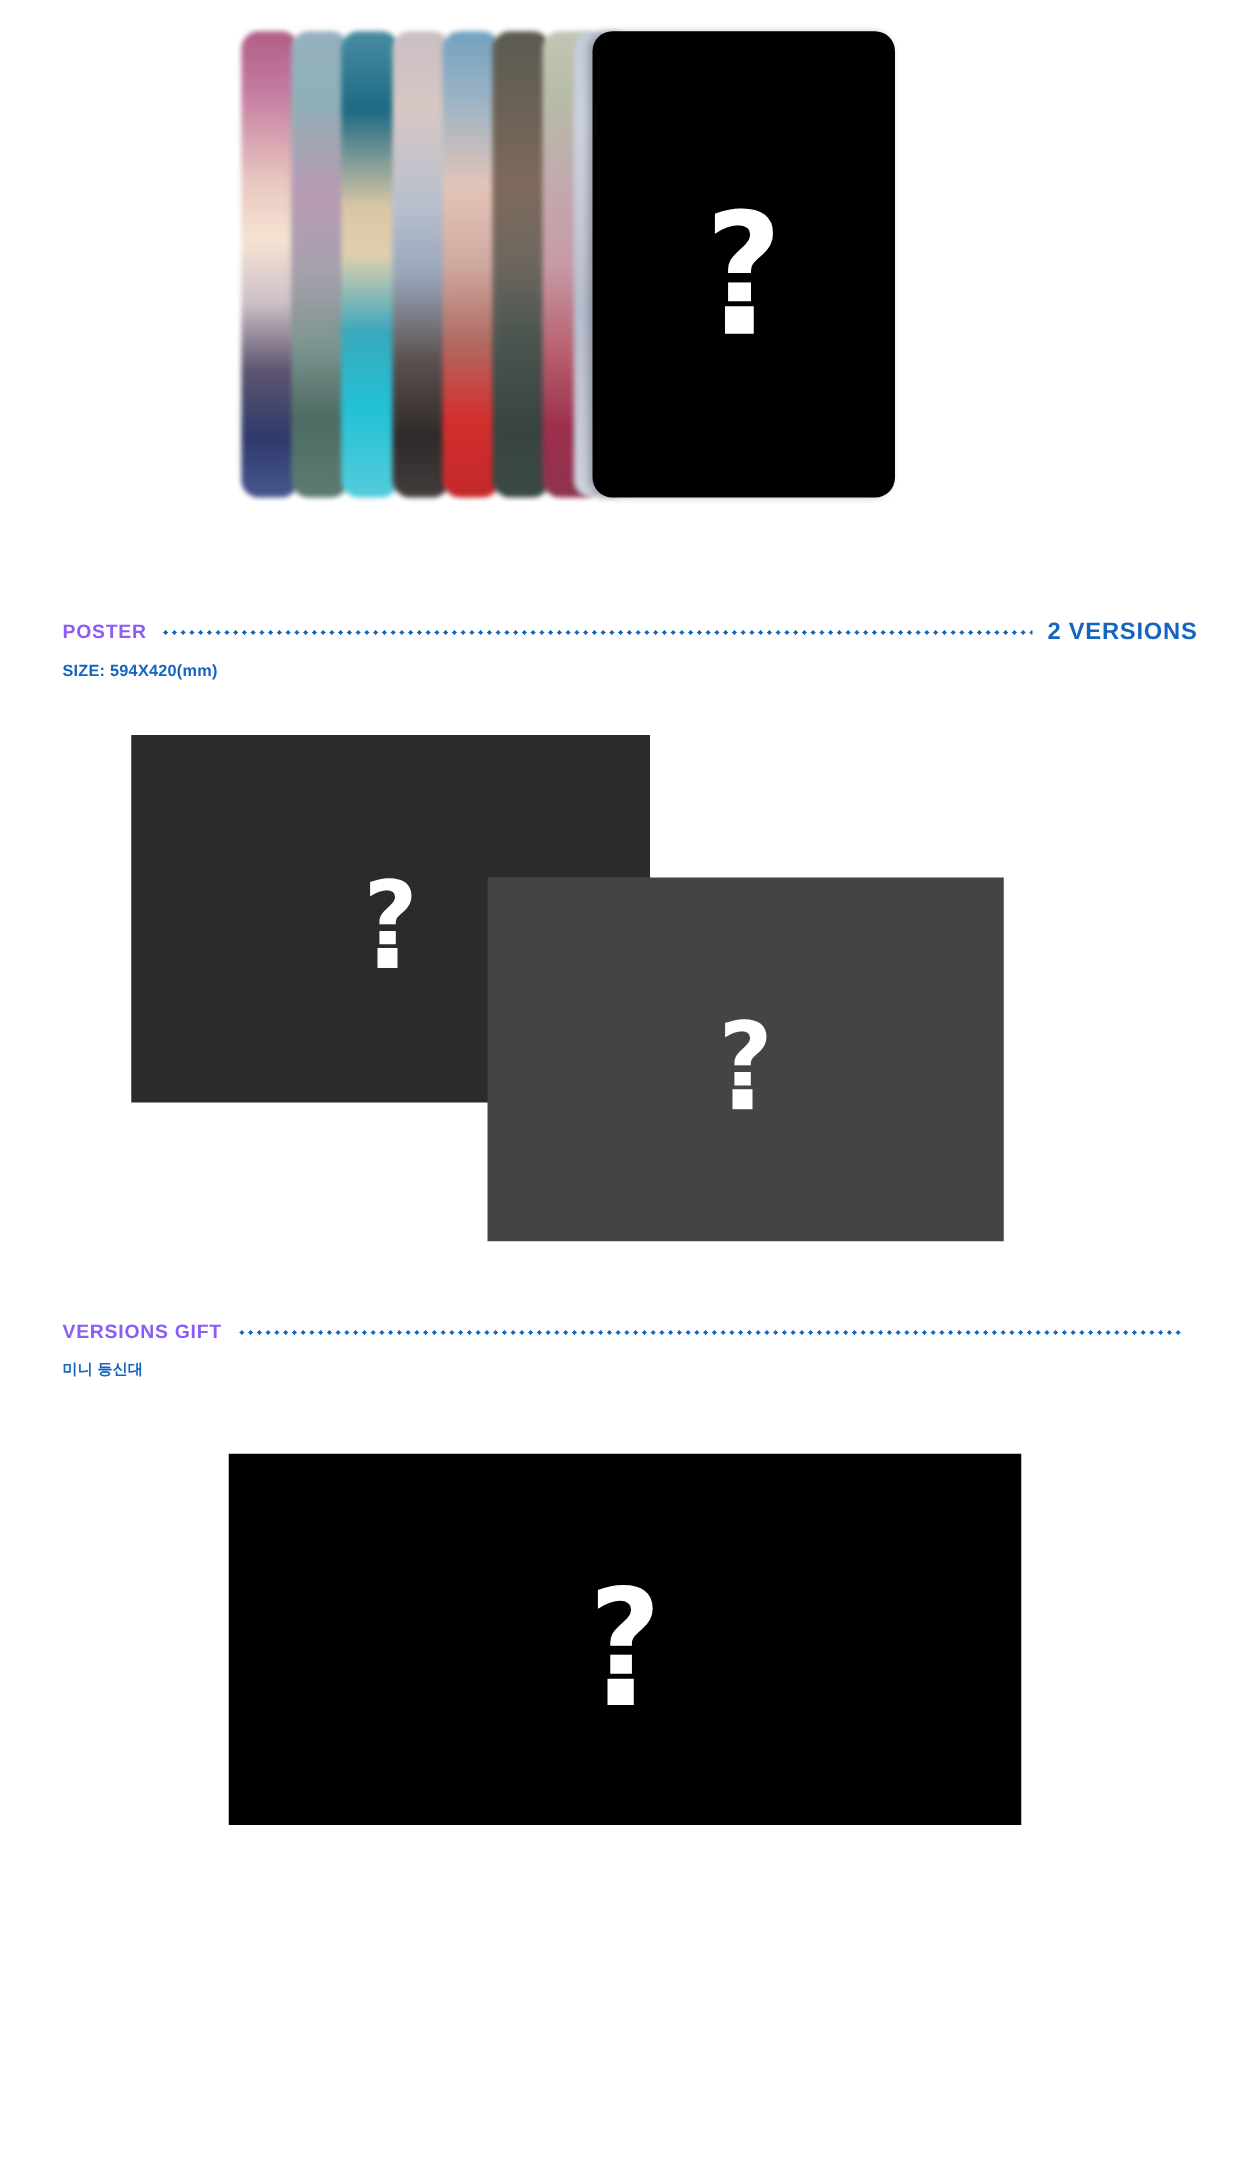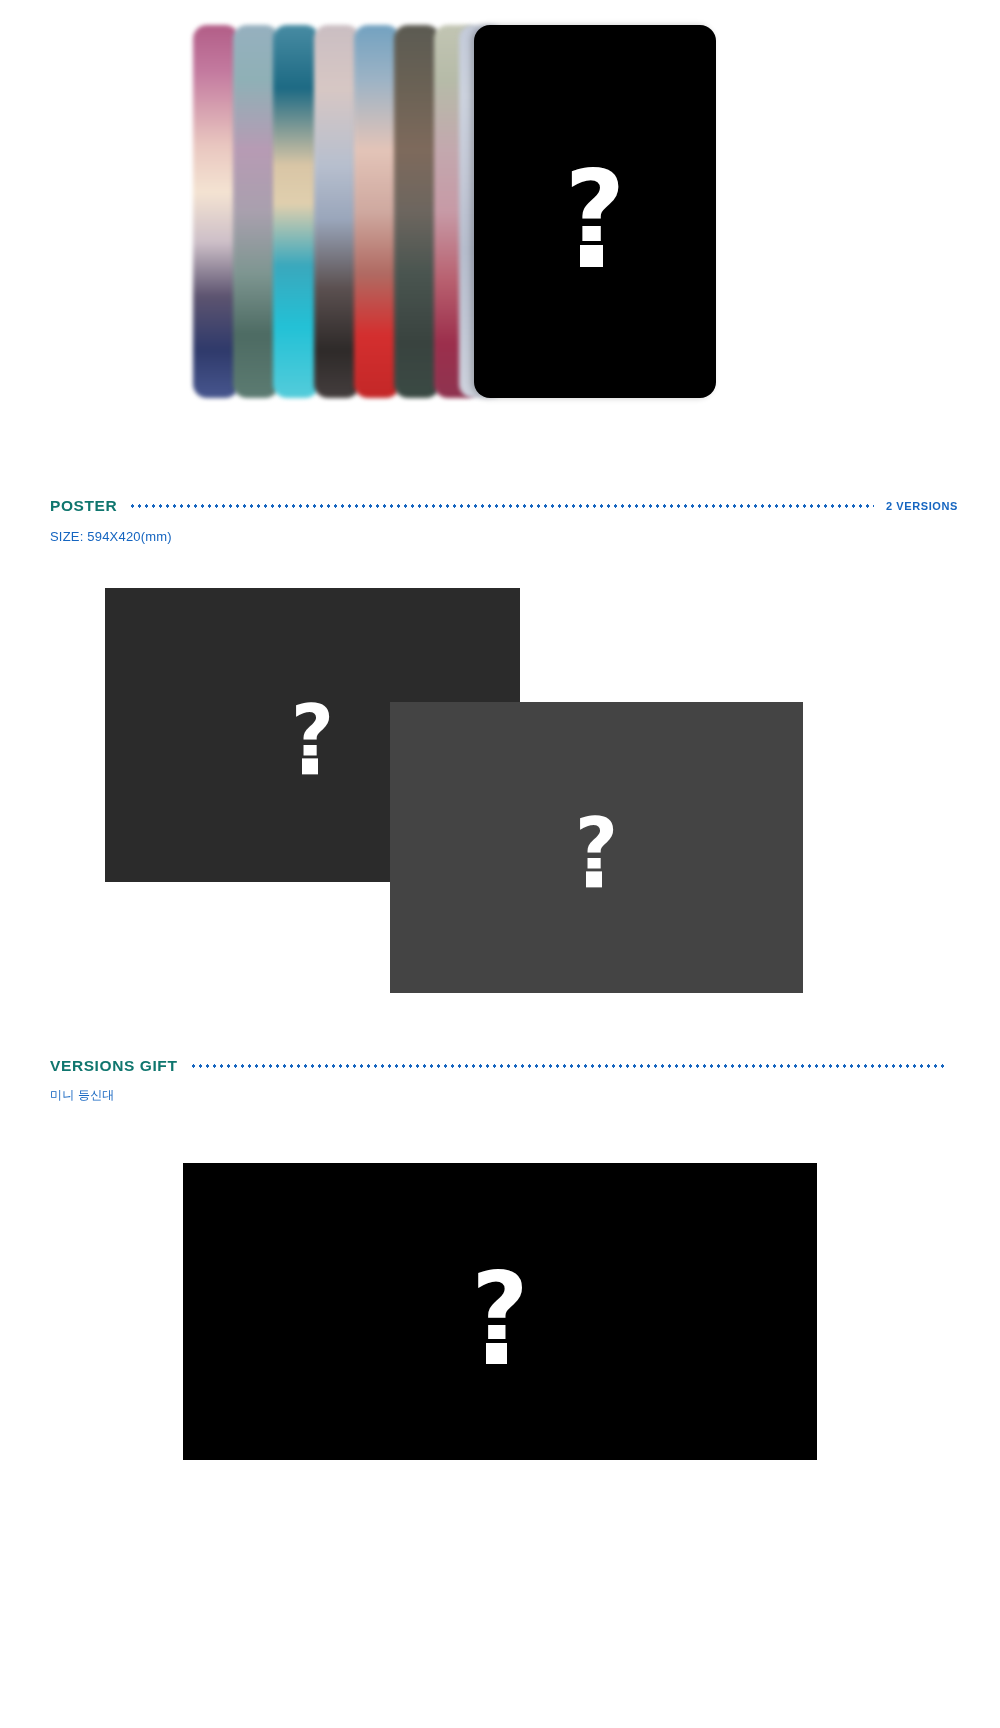--- a/index.html
+++ b/index.html
@@ -74,49 +74,49 @@
   
   .section-head {
     position: absolute;
     left: 50px;
     right: 42px;
     display: flex;
     align-items: center;
     height: 20px;
   }
   .section-title {
-    color: #0f766e;
+    color: #8b5cf6;
     font-size: 15.5px;
     font-weight: 700;
     letter-spacing: 0.6px;
     white-space: nowrap;
     font-family: "Liberation Sans", sans-serif;
   }
   .dotline {
     flex: 1 1 auto;
     height: 4px;
     margin: 0 12px;
     background-image: radial-gradient(circle, #1565c0 1.6px, rgba(0,0,0,0) 1.7px);
     background-size: 7px 4px;
     background-repeat: repeat-x;
     background-position: 0 50%;
   }
   .section-right {
     color: #1565c0;
-    font-size: 11px;
+    font-size: 19px;
     font-weight: 700;
     letter-spacing: 0.6px;
     white-space: nowrap;
   }
   .section-sub {
     position: absolute;
     left: 50px;
     color: #1565c0;
     font-size: 13px;
-    font-weight: 400;
+    font-weight: 700;
     letter-spacing: 0.2px;
     white-space: nowrap;
   }
 
   
   #poster-a {
     position: absolute;
     left: 105px;
     top: 588px;
     width: 415px;

